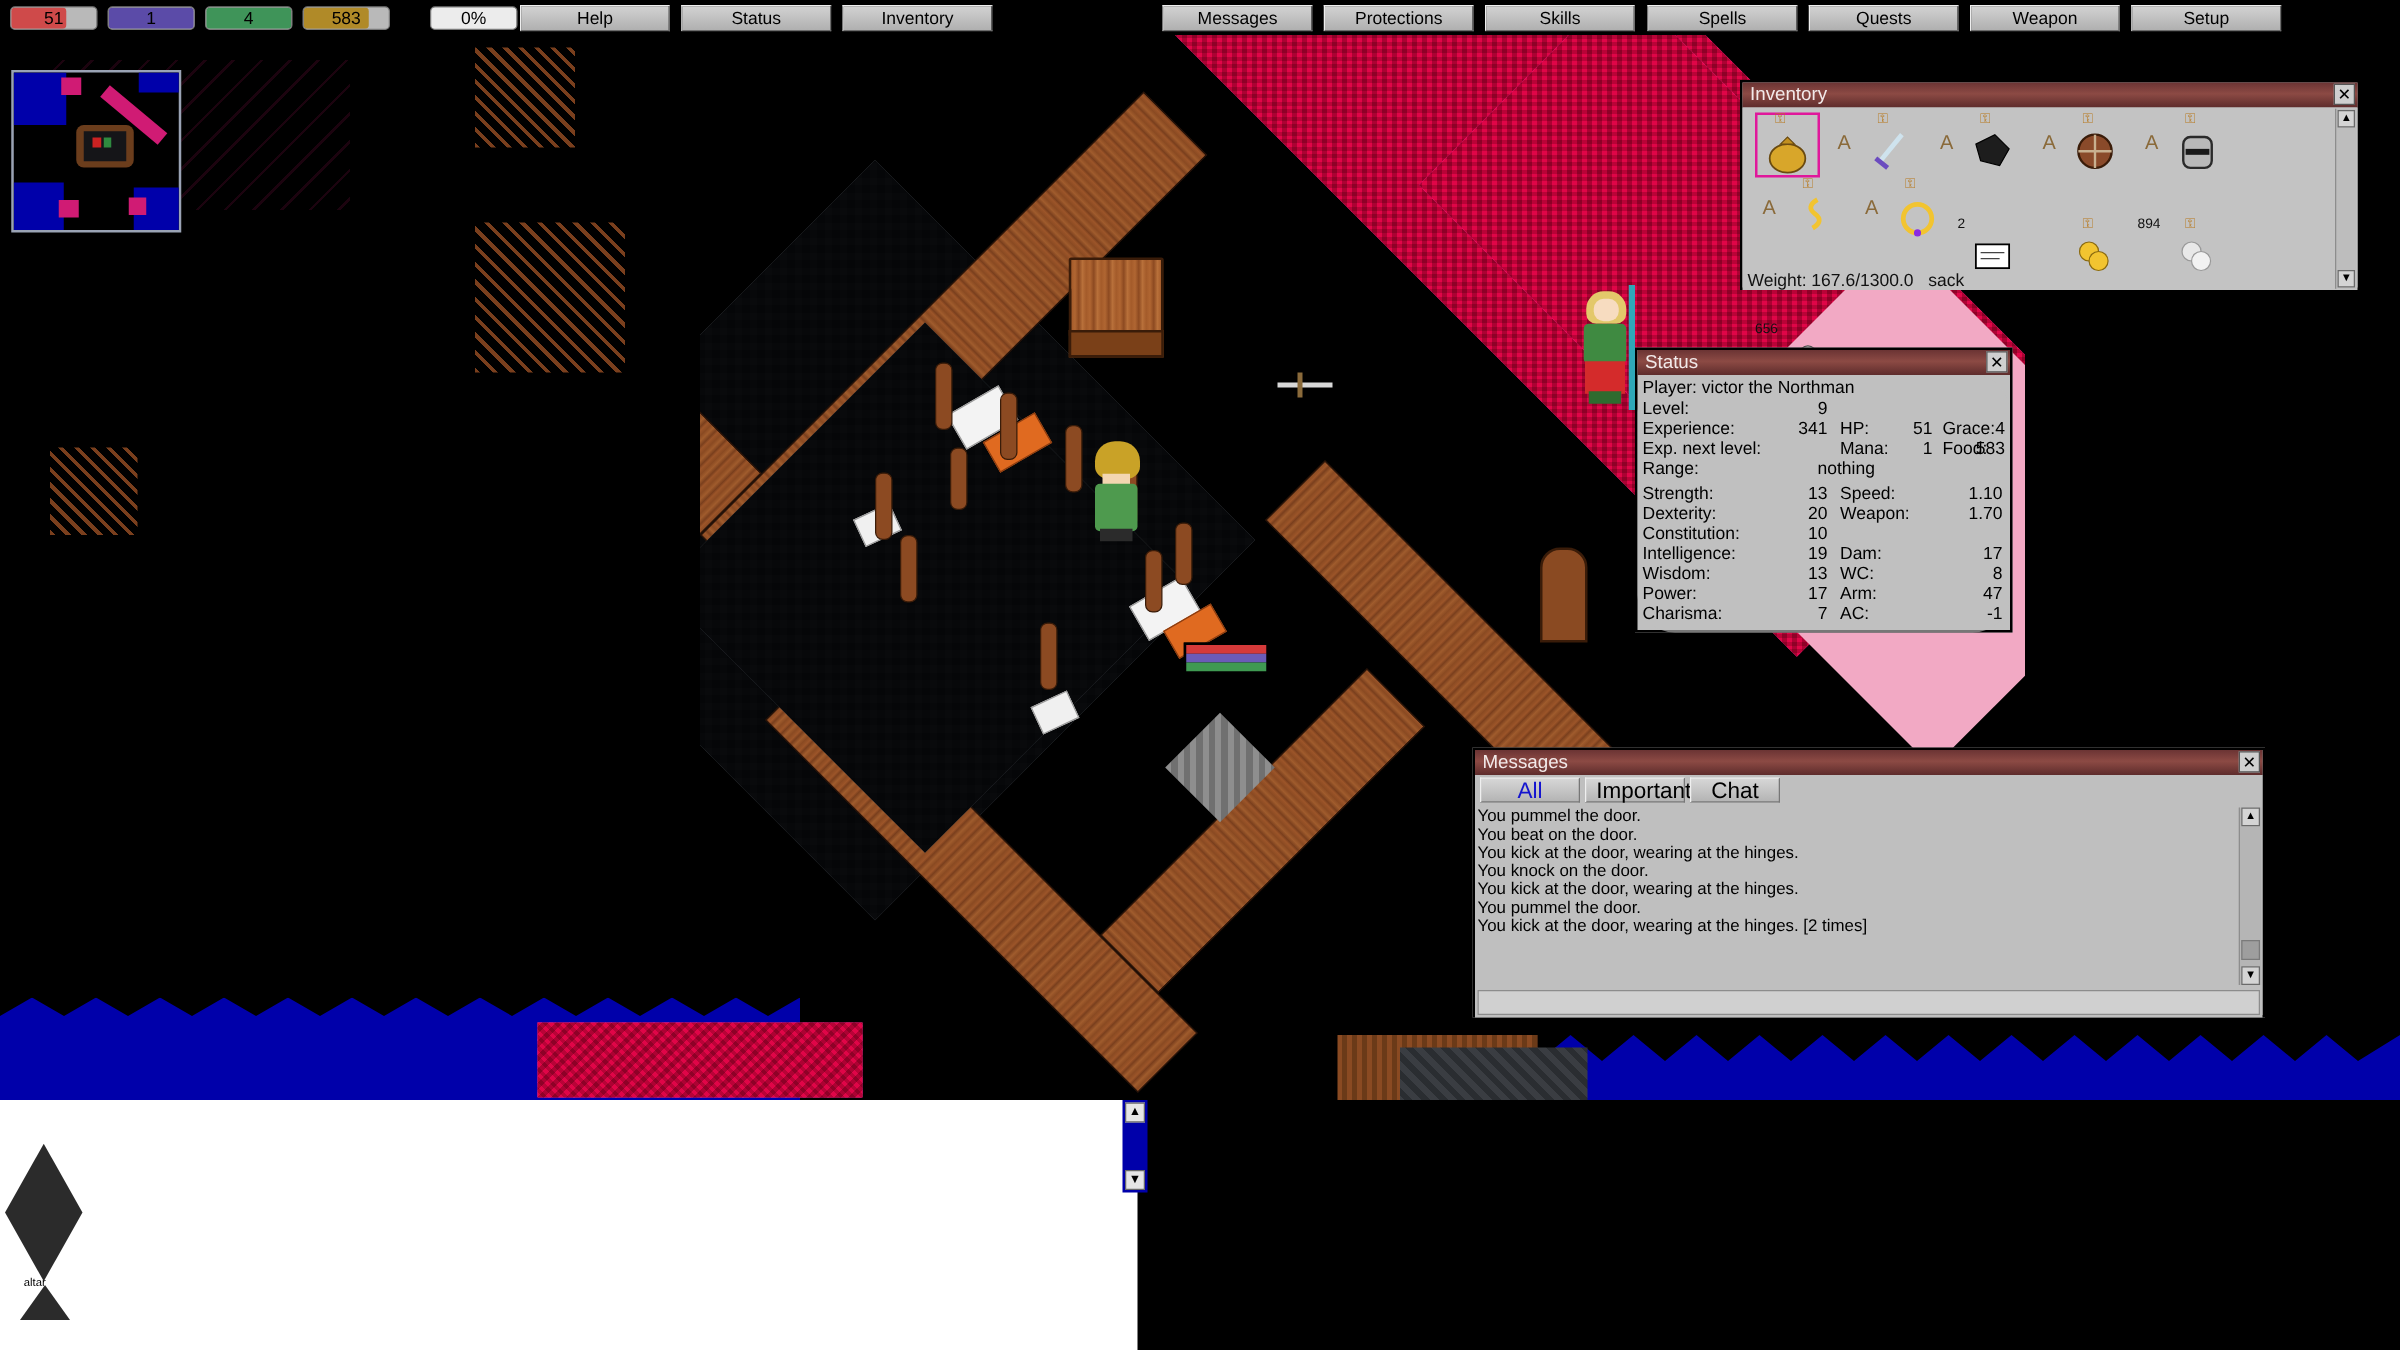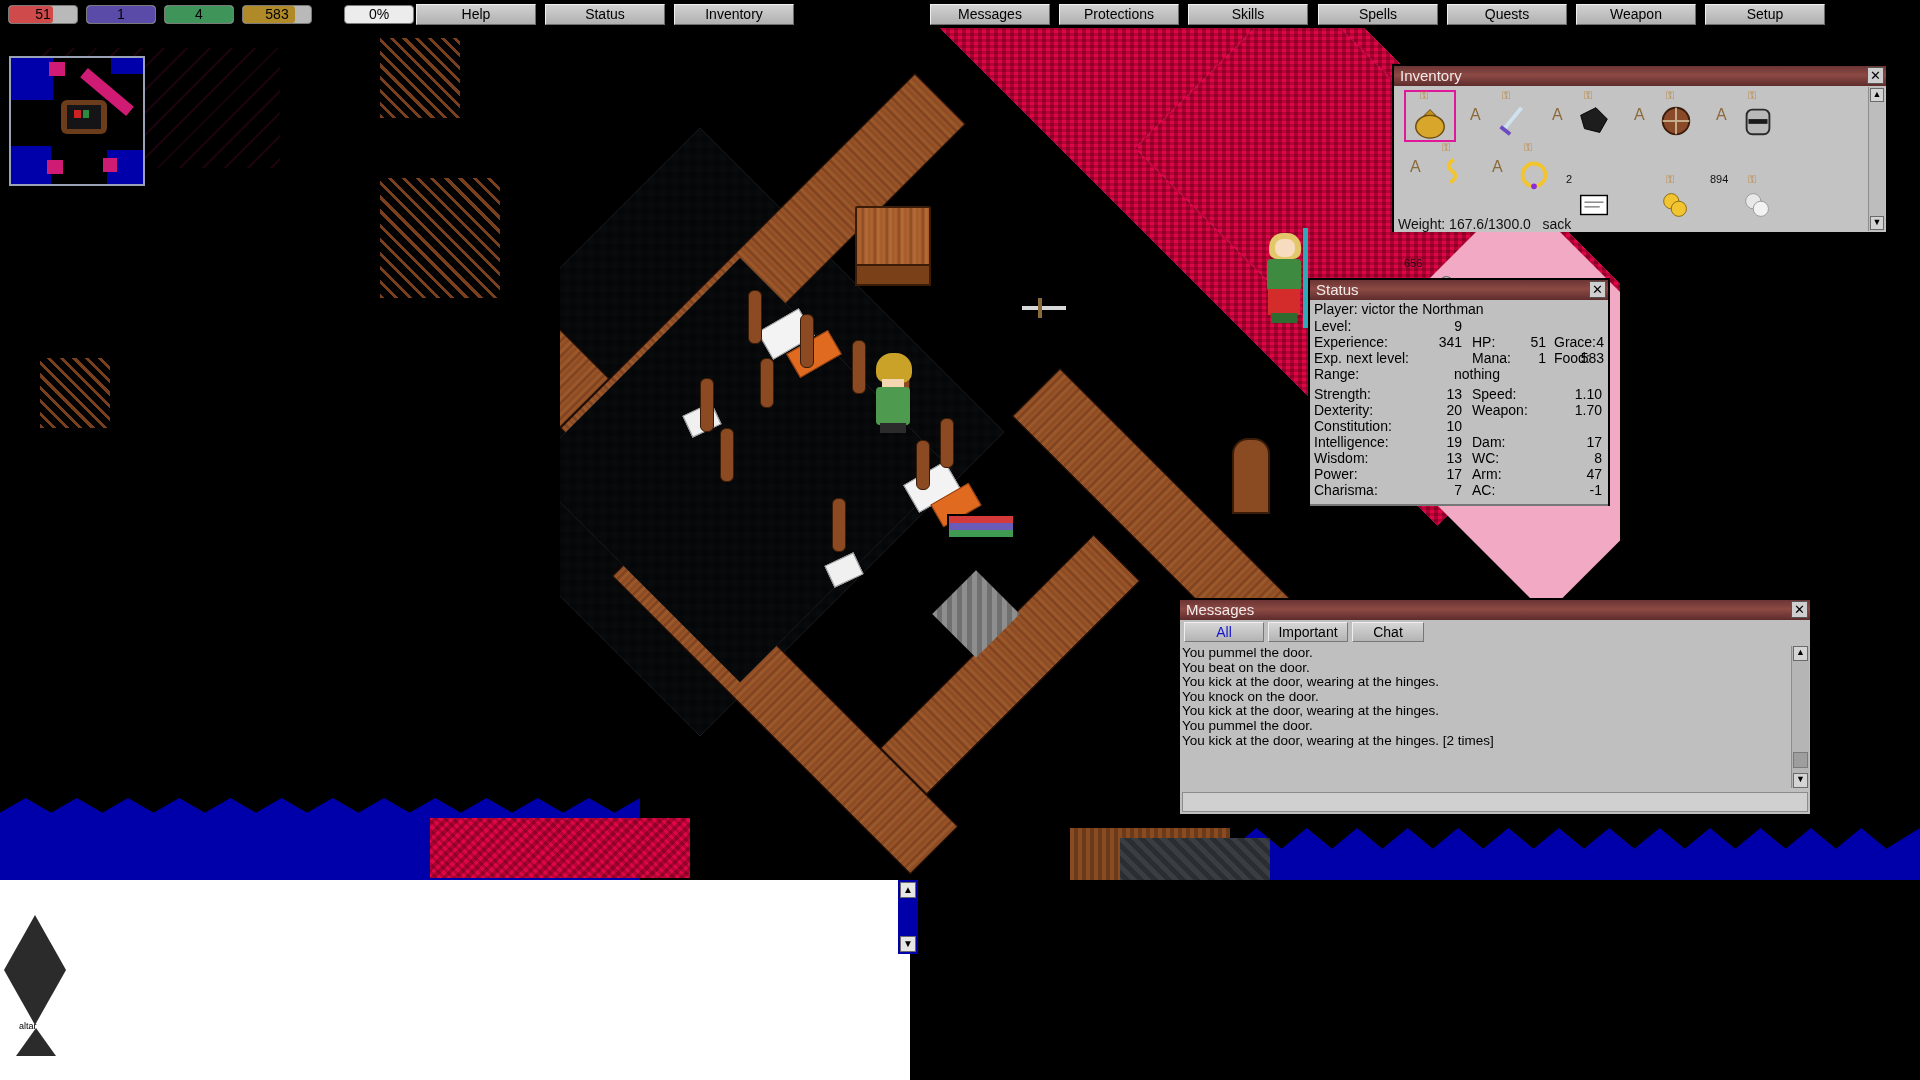--- a/index.html
+++ b/index.html
@@ -196,38 +196,39 @@
   
   #status { left: 1308px; top: 278px; width: 302px; height: 228px; }
   #status .win-body {
     background: rgba(192,192,192,0.62);
     height: 206px;
     padding: 1px 4px 0 4px;
     box-sizing: border-box;
     font-size: 14px;
     color: #000;
     font-family:"Liberation Sans", sans-serif;
+    border-radius:30px;
   }
   .st-row { position: relative; height: 16px; white-space: nowrap; }
   .st-l  { position:absolute; left:0; }
   .st-v1 { position:absolute; left:110px; width: 38px; text-align:right; }
   .st-l2 { position:absolute; left:158px; }
   .st-v2 { position:absolute; left:196px; width: 36px; text-align:right; }
   .st-l3 { position:absolute; left:240px; }
   .st-v3 { position:absolute; right:0px; text-align:right; }
   .st-range-l { position:absolute; left:0; }
   .st-range-v { position:absolute; left:140px; }
   .st-wide-v { position:absolute; right:2px; text-align:right; }
 
   
   #msgs { left: 1178px; top: 598px; width: 634px; height: 216px; }
   #msgs .win-body { background:#bfbfbf; height: 194px; position:relative; }
   .msg-tabs { position:absolute; left:4px; top:2px; height:20px; display:flex; }
   .msg-tab {
-    height:20px; line-height:18px; font-size:14px; text-align:center;
+    height:20px; line-height:18px; font-size:18px; text-align:center;
     background: linear-gradient(#d6d6d6,#b4b4b4);
     border:1px solid #efefef; border-right-color:#777; border-bottom-color:#777;
     box-sizing:border-box; cursor:pointer; color:#000; padding:0 8px;
     margin-right:4px;
   }
   .msg-tab.active { color:#1414cf; }
   .msg-list {
     position:absolute; left:2px; right:20px; top:26px; bottom:26px;
     overflow:hidden;
     font-size:13.5px; line-height:14.6px; color:#000;

